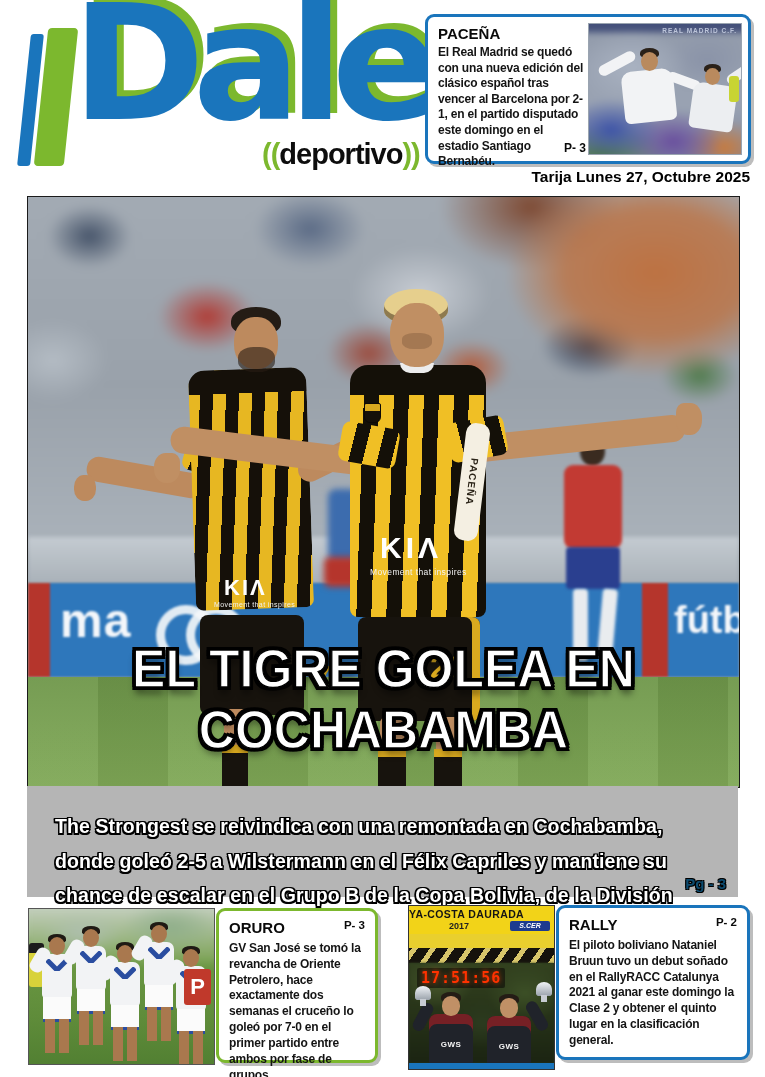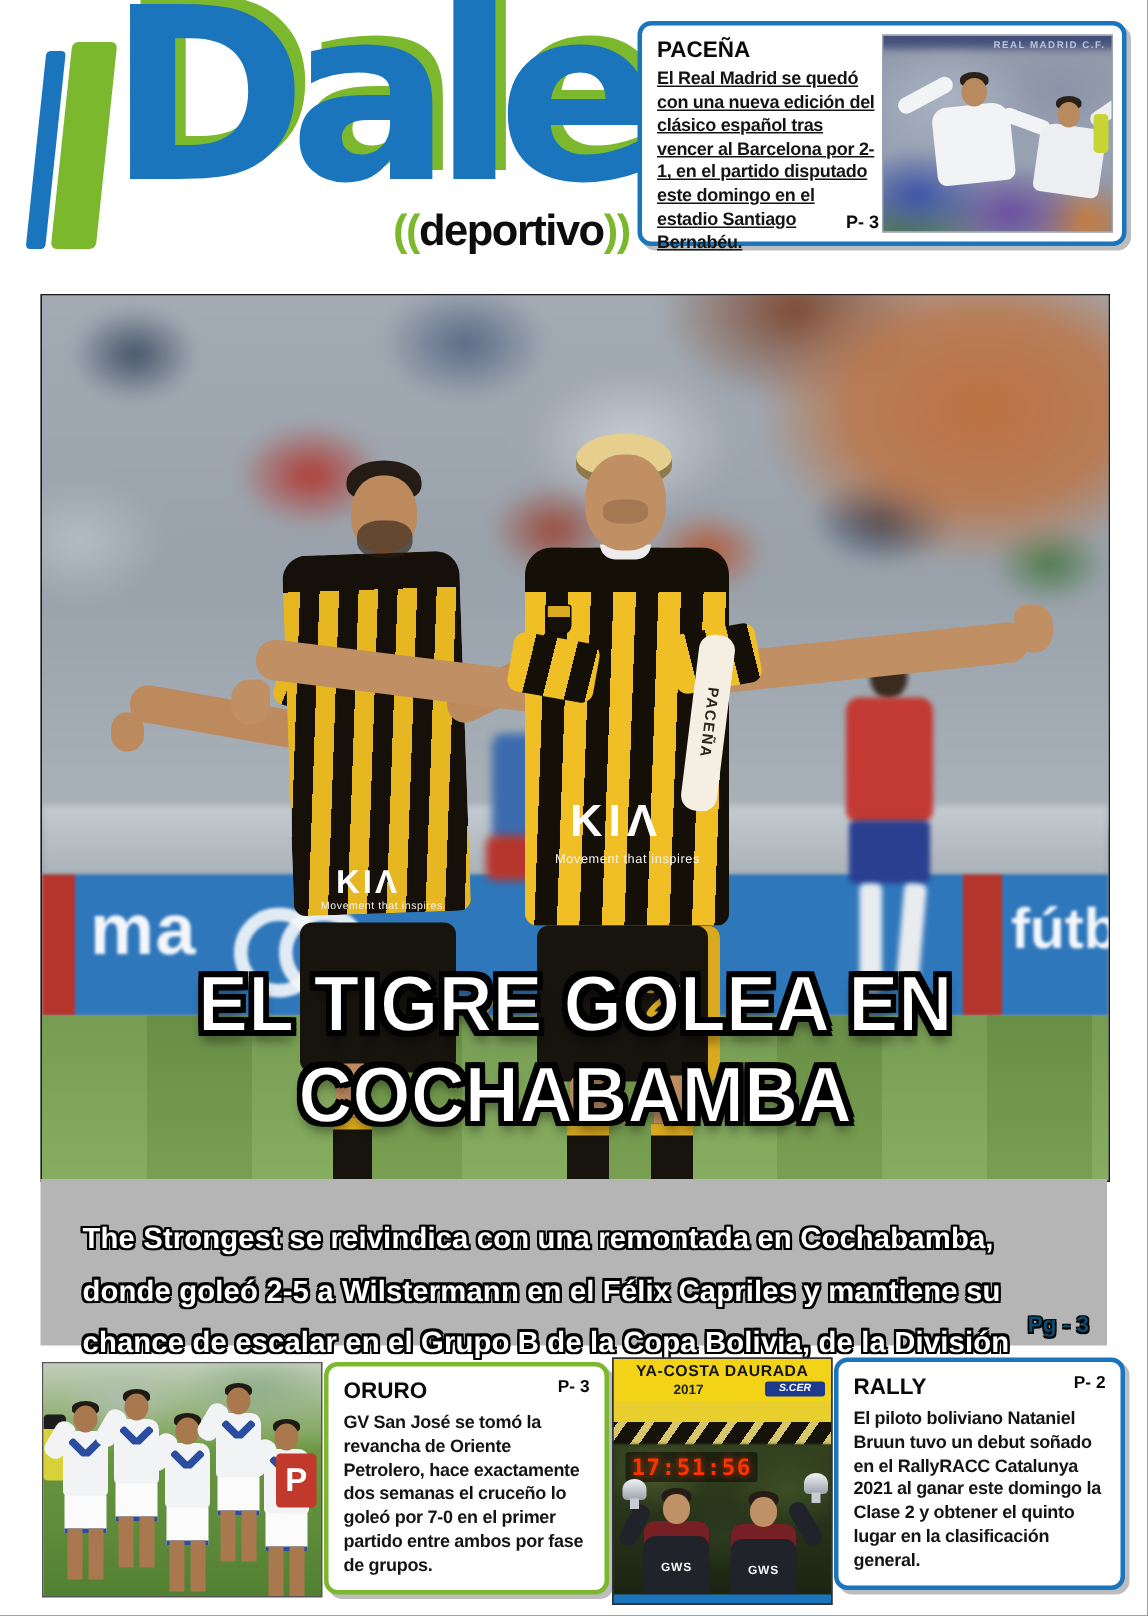--- a/index.html
+++ b/index.html
@@ -16,21 +16,21 @@
              text-shadow:7px -6px 0 #7cb82e;}
   .logo-sub{left:238px;top:128px;font-size:29px;font-weight:bold;letter-spacing:-1px;white-space:nowrap;}
   .logo-sub .paren{color:#7cb82e;}
   .logo-sub .word{color:#0d0d0d;text-align:right;}
 
   
   .espana{left:425px;top:14px;width:326px;height:150px;background:#fff;border:3px solid #1a75bc;
           border-radius:9px;box-shadow:3px 3px 0 #bdbdbd;box-sizing:border-box;display:flex;padding:6px 6px 6px 8px;}
   .esp-col{width:152px;position:relative;padding:2px 2px 0 2px;box-sizing:border-box;}
   .esp-title{margin:0;font-size:15px;font-weight:bold;color:#0a0a0a;}
-  .esp-body{margin:3px 0 0;font-size:12px;line-height:1.3;font-weight:bold;color:#141414;letter-spacing:-0.2px;text-decoration:underline;}
+  .esp-body{margin:3px 0 0;font-size:12px;line-height:1.3;font-weight:bold;color:#141414;letter-spacing:-0.2px;}
   .esp-pref{position:absolute;right:2px;bottom:0px;font-size:12px;font-weight:bold;color:#0a0a0a;}
   .esp-photo{flex:1;position:relative;overflow:hidden;border:1px solid #9aa4b0;background:#8d96a6;}
   .ep-bg{left:-8px;top:-8px;right:-8px;bottom:-8px;filter:blur(3px);
      background:
        radial-gradient(70px 45px at 18% 78%, #3e54a8 0%, rgba(62,84,168,0) 70%),
        radial-gradient(70px 45px at 55% 86%, #6a4f9e 0%, rgba(106,79,158,0) 70%),
        radial-gradient(90px 40px at 12% 95%, #4e7a46 0%, rgba(78,122,70,0) 75%),
        radial-gradient(60px 40px at 85% 90%, #c77b3f 0%, rgba(199,123,63,0) 70%),
        radial-gradient(80px 55px at 30% 35%, #aab3c2 0%, rgba(170,179,194,0) 70%),
        radial-gradient(60px 40px at 75% 30%, #8a93a8 0%, rgba(138,147,168,0) 70%),
@@ -167,29 +167,29 @@
   .op1{left:10px;top:28px;} .op2{left:44px;top:20px;} .op3{left:78px;top:36px;} .op4{left:112px;top:16px;} .op5{left:144px;top:40px;}
   .op-head{position:absolute;left:10px;top:0;width:16px;height:18px;background:#a9784e;border-radius:50%;}
   .op-hairc{position:absolute;left:9px;top:-3px;width:18px;height:9px;background:#1f1a14;border-radius:50% 50% 30% 30%;}
   .op-arm{position:absolute;left:-6px;top:10px;width:14px;height:26px;background:#f2f3f5;border-radius:6px;transform:rotate(30deg);}
   .op-torso{position:absolute;left:3px;top:17px;width:30px;height:44px;background:#f2f3f5;border-radius:7px 7px 4px 4px;}
   .op-torso svg{position:absolute;left:4px;top:5px;}
   .op-shorts{position:absolute;left:4px;top:60px;width:28px;height:22px;background:#fbfbfb;border-bottom:3px solid #2a4da0;}
   .op-legs{position:absolute;left:6px;top:82px;width:10px;height:34px;background:#a9784e;}
   .op-legs2{position:absolute;left:20px;top:82px;width:10px;height:34px;background:#a9784e;}
 
-  .oruro-box{left:216px;top:908px;width:190px;height:155px;background:#fff;border:3px solid #7cb82e;border-radius:9px;
+  .oruro-box{left:216px;top:908px;width:162px;height:155px;background:#fff;border:3px solid #7cb82e;border-radius:9px;
       box-shadow:3px 3px 0 #bdbdbd;box-sizing:border-box;padding:8px 10px;position:absolute;}
   .box-title{margin:0;font-size:15px;font-weight:bold;color:#0a0a0a;}
   .box-pref{position:absolute;top:8px;right:10px;font-size:11.5px;font-weight:bold;color:#0a0a0a;}
   .box-body{margin:5px 0 0;font-size:12px;line-height:1.32;font-weight:bold;color:#141414;letter-spacing:-0.2px;}
 
   .rally-photo{left:408px;top:905px;width:145px;height:163px;border:1px solid #333;overflow:hidden;background:#26331c;}
   .rp-banner{left:0;top:0;width:145px;height:28px;background:#f2d318;}
-  .rp-b1{left:0;top:2px;width:145px;text-align:center;font-size:10.5px;font-weight:bold;color:#141414;letter-spacing:.4px;}
+  .rp-b1{left:0;top:2px;width:145px;font-size:10.5px;font-weight:bold;color:#141414;letter-spacing:.4px;}
   .rp-year{left:40px;top:15px;font-size:9px;font-weight:bold;color:#222;}
   .rp-badge{right:4px;top:15px;width:40px;height:10px;background:#1d3a8f;border-radius:2px;color:#fff;
       font-size:7px;font-weight:bold;text-align:center;line-height:10px;font-style:italic;}
   .rp-strip2{left:0;top:28px;width:145px;height:14px;background:#e9cf2e;}
   .rp-glogo{left:26px;top:31px;width:26px;height:8px;background:#3e7a32;border-radius:50%;}
   .rp-swirl{right:8px;top:30px;width:10px;height:10px;border:2px solid #3e7a32;border-radius:50%;border-left-color:transparent;}
   .rp-truss{left:0;top:42px;width:145px;height:15px;
       background:repeating-linear-gradient(-55deg,#d8c66a 0 5px,#15120c 5px 15px);}
   .rp-foliage{left:0;top:57px;width:145px;height:100px;filter:blur(1.2px);
       background:radial-gradient(50px 36px at 20% 20%, #46562b, rgba(70,86,43,0) 70%),
@@ -245,20 +245,21 @@
       <div class="a ep-hair ep-hr1"></div>
       <div class="a ep-skin ep-h1"></div>
       <div class="a ep-t2"></div>
       <div class="a ep-a3"></div>
       <div class="a ep-hair ep-hr2"></div>
       <div class="a ep-skin ep-h2"></div>
       <div class="a ep-ref"></div>
     </figure>
   </aside>
 
+  <div class="a dateline">Tarija Lunes 27, Octubre 2025</div>
 
   <figure class="a main-photo" style="margin:0">
     <div class="a mp-crowd"></div>
     <div class="a mp-walkway"></div>
     <div class="a mp-boards">
       <div class="a mpb-redL"></div>
       <span class="a mpb-ma">ma</span>
       <div class="a mpb-c1"></div>
       <div class="a mpb-c2"></div>
       <div class="a mpb-redR"></div>

